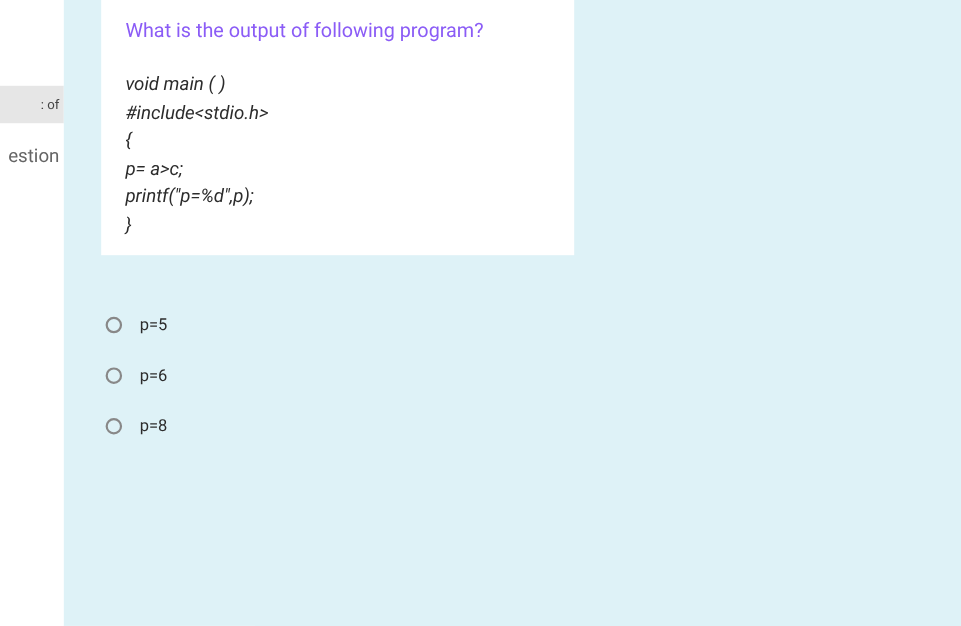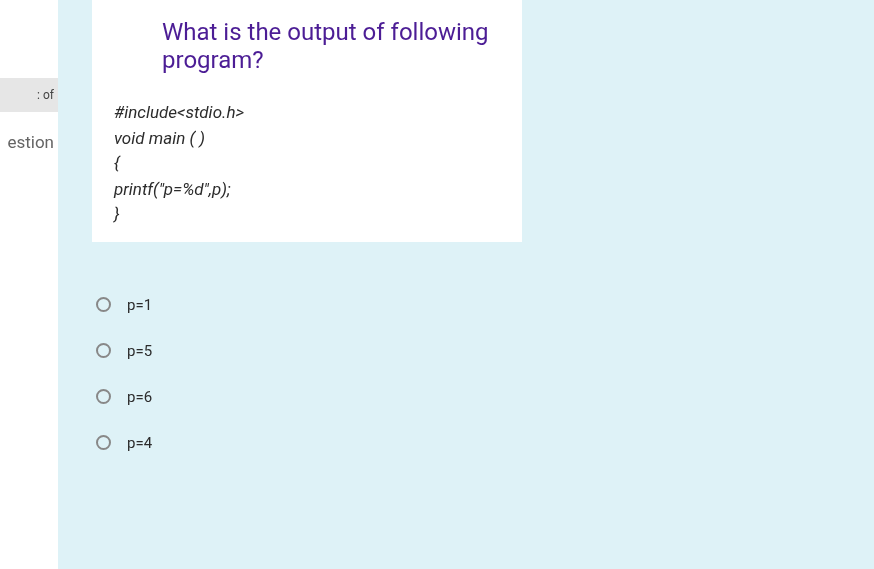--- a/index.html
+++ b/index.html
@@ -43,24 +43,23 @@
       padding: 0 20px 20px 34px;
       position: relative;
     }
     .question-box {
       background: #fff;
       padding: 18px 22px 14px 22px;
       margin-top: 0;
       width: 430px;
     }
     .question-title {
-      font-size: 24px;
-      color: #4c1d95;
+      font-size: 18px;
+      color: #8b5cf6;
       margin-bottom: 26px;
-      margin-left: 48px;
     }
     .code-line {
       font-size: 17px;
       font-style: italic;
       color: #2c2c2c;
       line-height: 1.5;
     }
     .options {
       margin-top: 40px;
       padding-left: 4px;
@@ -93,39 +92,36 @@
       <span>: of</span>
     </div>
     <div class="sidebar-item" style="padding-top:16px;">
       <span>estion</span>
     </div>
   </div>
 
   <div class="main-panel">
     <div class="question-box">
       <div class="question-title">What is the output of following program?</div>
+      <div class="code-line">void main ( )</div>
       <div class="code-line">#include&lt;stdio.h&gt;</div>
-      <div class="code-line">void main ( )</div>
       <div class="code-line">{</div>
+      <div class="code-line">p= a&gt;c;</div>
       <div class="code-line">printf("p=%d",p);</div>
       <div class="code-line">}</div>
     </div>
 
     <div class="options">
-      <div class="option">
-        <div class="radio"></div>
-        <span class="option-label">p=1</span>
-      </div>
       <div class="option">
         <div class="radio"></div>
         <span class="option-label">p=5</span>
       </div>
       <div class="option">
         <div class="radio"></div>
         <span class="option-label">p=6</span>
       </div>
       <div class="option">
         <div class="radio"></div>
-        <span class="option-label">p=4</span>
+        <span class="option-label">p=8</span>
       </div>
     </div>
   </div>
 </div>
 
 </body></html>

